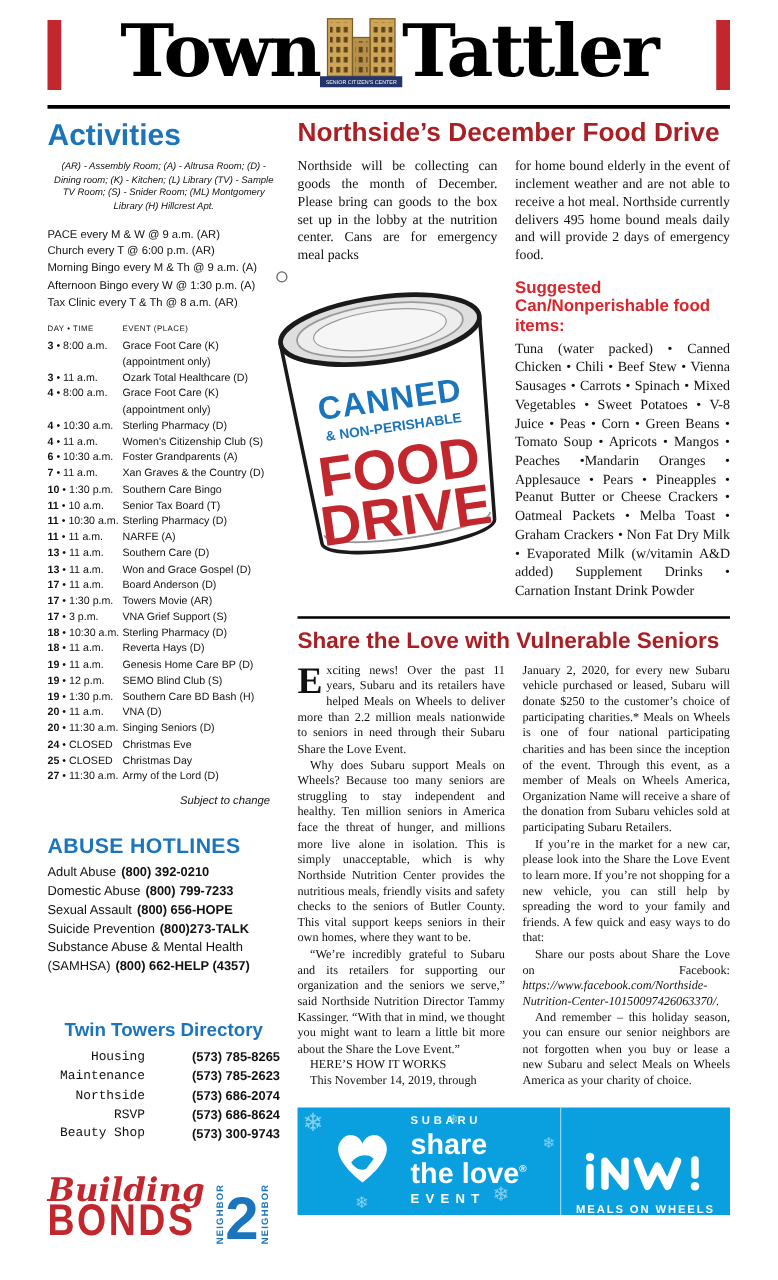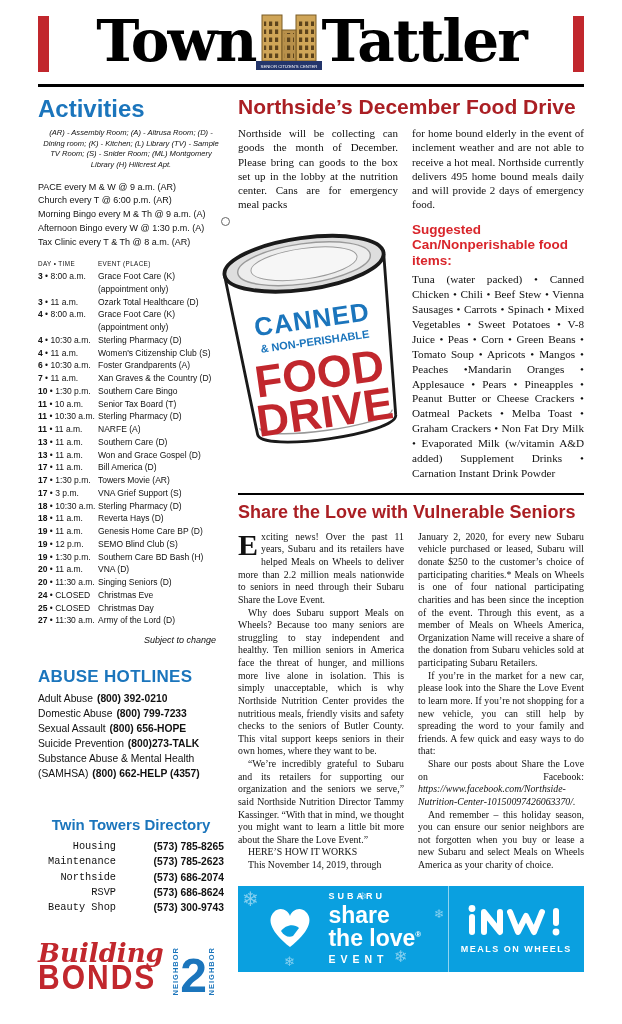--- a/index.html
+++ b/index.html
@@ -71,21 +71,21 @@
   .sl-cols { display:flex; gap:14px; }
   .sl-col { flex:1; min-width:0; }
   .sl-p { font-size:9.8px; line-height:1.29; text-align:justify; }
   .sl-p.indent { text-indent:10px; }
   .dropcap { float:left; font-size:30px; line-height:.78; font-weight:bold; padding:2px 3px 0 0; }
   .fb-url { font-style:italic; }
 
   
   .banner { display:flex; height:86px; background:#0aa0e0; margin-top:14px; color:#fff; position:relative; overflow:hidden; }
   .banner-left { flex:1.55; position:relative; display:flex; align-items:center; justify-content:center; gap:12px; }
-  .banner-right { flex:1; display:flex; flex-direction:column; align-items:center; justify-content:center; gap:3px;
+  .banner-right { flex:1; display:flex; flex-direction:column; align-items:center; justify-content:flex-end; gap:3px;
                   border-left:1px solid rgba(255,255,255,.55); }
   .sf { position:absolute; color:rgba(255,255,255,.5); line-height:1; }
   .sf1 { left:4px;  top:3px;    font-size:20px; }
   .sf2 { left:46px; bottom:4px; font-size:13px; }
   .sf3 { left:120px;top:5px;    font-size:11px; }
   .sf4 { left:156px;bottom:7px; font-size:16px; }
   .sf5 { left:196px;top:22px;   font-size:12px; }
   .stl-text { font-family:"Liberation Sans",sans-serif; line-height:1; position:relative; }
   .stl-subaru { font-size:9px; letter-spacing:3px; font-weight:bold; margin-bottom:3px; }
   .stl-share, .stl-love { font-size:23px; font-weight:bold; }
@@ -208,21 +208,21 @@
     <span class="ev-name"><span>Southern Care (D)</span></span>
   </div>
 
   <div class="ev-row">
     <span class="ev-daytime"><b class="ev-day">13</b> <span class="ev-sep">•</span> <span class="ev-time">11 a.m.</span></span>
     <span class="ev-name"><span>Won and Grace Gospel (D)</span></span>
   </div>
 
   <div class="ev-row">
     <span class="ev-daytime"><b class="ev-day">17</b> <span class="ev-sep">•</span> <span class="ev-time">11 a.m.</span></span>
-    <span class="ev-name"><span>Bill America (D)</span></span>
+    <span class="ev-name"><span>Board Anderson (D)</span></span>
   </div>
 
   <div class="ev-row">
     <span class="ev-daytime"><b class="ev-day">17</b> <span class="ev-sep">•</span> <span class="ev-time">1:30 p.m.</span></span>
     <span class="ev-name"><span>Towers Movie (AR)</span></span>
   </div>
 
   <div class="ev-row">
     <span class="ev-daytime"><b class="ev-day">17</b> <span class="ev-sep">•</span> <span class="ev-time">3 p.m.</span></span>
     <span class="ev-name"><span>VNA Grief Support (S)</span></span>

